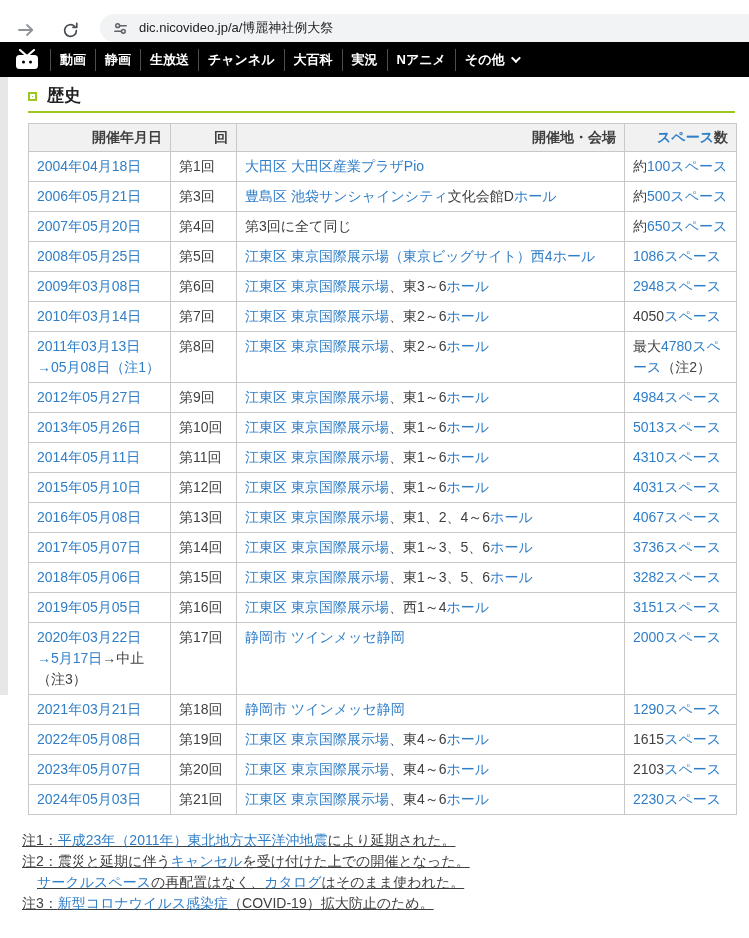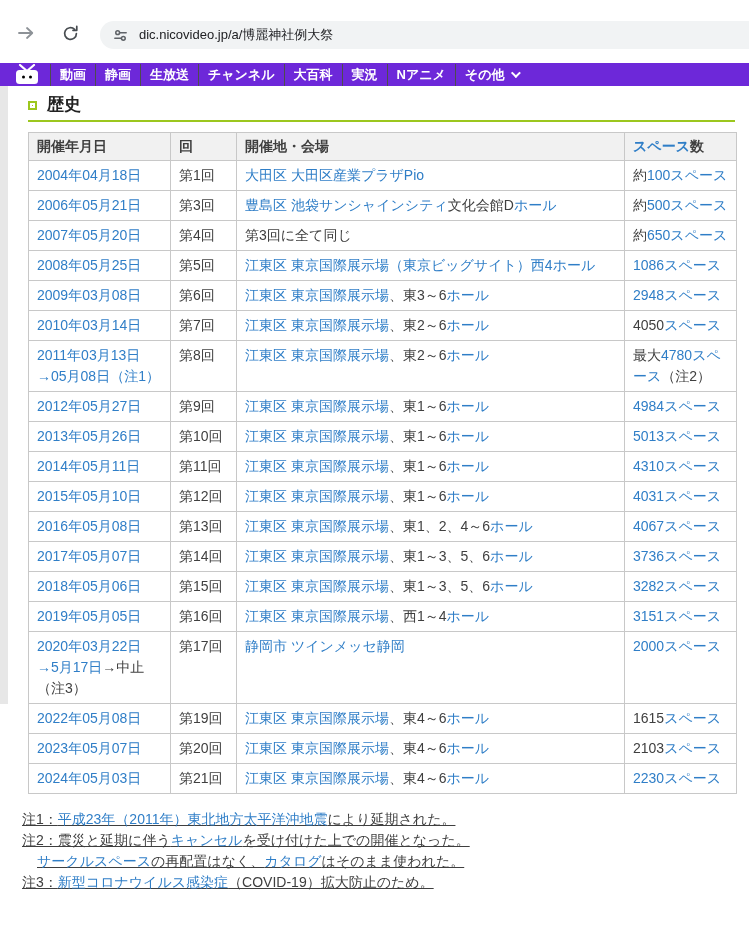--- a/index.html
+++ b/index.html
@@ -9,46 +9,46 @@
     --thbg:#f1f1f1;
     --green:#9cc71e;
     --chrome-icon:#70757a;
     --chrome-icon-dark:#55585c;
     --pill:#f1f3f4;
   }
   *{box-sizing:border-box;margin:0;padding:0;}
   html,body{width:749px;height:938px;overflow:hidden;background:#fff;
     font-family:"Liberation Sans","DejaVu Sans",sans-serif;}
   
-  .browser-bar{height:42px;background:#fff;display:flex;align-items:flex-start;padding-left:14px;margin-top:21px;}
+  .browser-bar{height:42px;background:#fff;display:flex;align-items:flex-end;padding-left:14px;}
   .chrome-btn{width:24px;height:24px;display:flex;align-items:center;justify-content:center;flex:0 0 auto;}
   .chrome-btn+.chrome-btn{margin-left:20px;}
   .url-pill{flex:1;height:28px;background:var(--pill);border-radius:14px;margin-left:18px;
     display:flex;align-items:center;padding:0 12px;min-width:0;border-top-right-radius:0;border-bottom-right-radius:0;}
   .url-text{font-size:13px;color:#202124;margin-left:10px;white-space:nowrap;overflow:hidden;}
   
-  .nico-nav{height:23px;background:#6d28d9;display:flex;align-items:center;padding:0 10px;}
+  .nico-nav{height:35px;background:#000000;display:flex;align-items:center;padding:0 10px;}
   .nico-logo{display:flex;align-items:center;padding:0 10px 0 4px;}
   .nav-item{color:#fff;font-size:13px;font-weight:bold;padding:2px 9px;border-left:1px solid #4d4d4d;
     display:flex;align-items:center;cursor:pointer;white-space:nowrap;}
   .chev{display:inline-block;width:7px;height:7px;border-right:2px solid #fff;border-bottom:2px solid #fff;
     transform:rotate(45deg) translateY(-2px);margin-left:7px;}
   
   .page{position:relative;background:#fff;height:618px;}
   .left-strip{position:absolute;left:0;top:0;width:8px;height:100%;background:#e7e7e7;}
   .content{padding:8px 12px 0 28px;}
   .section-head{display:flex;align-items:center;border-bottom:2px solid var(--green);
     padding-bottom:7px;margin:2px 2px 10px 0;}
   .bullet{width:5px;height:5px;background:var(--green);border:2px solid #fff;
     box-shadow:0 0 0 2px var(--green);margin:2px 12px 0 2px;flex:0 0 auto;}
   .section-title{font-size:17px;font-weight:bold;color:#222;line-height:1;}
   
   table{border-collapse:collapse;width:708px;font-size:14px;color:var(--text);table-layout:fixed;}
   th,td{border:1px solid var(--border);padding:4px 8px;line-height:21px;vertical-align:top;text-align:left;}
-  th{background:var(--thbg);text-align:left;font-weight:bold;padding:3px 8px;color:#333;}
+  th{background:var(--thbg);text-align:right;font-weight:bold;padding:3px 8px;color:#333;}
   col.c-date{width:142px;} col.c-no{width:66px;} col.c-venue{width:388px;} col.c-sp{width:112px;}
   td.date{white-space:pre-line;}
   .lnk{color:var(--link);cursor:pointer;}
   .plain{color:var(--text);}
   
   .notes{margin:15px 0 0 -6px;font-size:14px;color:var(--text);line-height:21px;}
   .note-line{white-space:nowrap;text-decoration:underline;}
   .note-line.indent{padding-left:15px;}
 </style>
 </head>
@@ -232,20 +232,26 @@
           </tr>
           <tr>
             <td class="date"><span class="lnk">2020年03月22日
 →5月17日</span><span class="plain">→中止
 （注3）</span></td>
             <td><span class="plain">第17回</span></td>
             <td><span class="lnk">静岡市 ツインメッセ静岡</span></td>
             <td><span class="lnk">2000スペース</span></td>
           </tr>
           <tr>
+            <td class="date"><span class="lnk">2021年03月21日</span></td>
+            <td><span class="plain">第18回</span></td>
+            <td><span class="lnk">静岡市 ツインメッセ静岡</span></td>
+            <td><span class="lnk">1290スペース</span></td>
+          </tr>
+          <tr>
             <td class="date"><span class="lnk">2022年05月08日</span></td>
             <td><span class="plain">第19回</span></td>
             <td><span class="lnk">江東区 東京国際展示場</span><span class="plain">、東4～6</span><span class="lnk">ホール</span></td>
             <td><span class="plain">1615</span><span class="lnk">スペース</span></td>
           </tr>
           <tr>
             <td class="date"><span class="lnk">2023年05月07日</span></td>
             <td><span class="plain">第20回</span></td>
             <td><span class="lnk">江東区 東京国際展示場</span><span class="plain">、東4～6</span><span class="lnk">ホール</span></td>
             <td><span class="plain">2103</span><span class="lnk">スペース</span></td>

